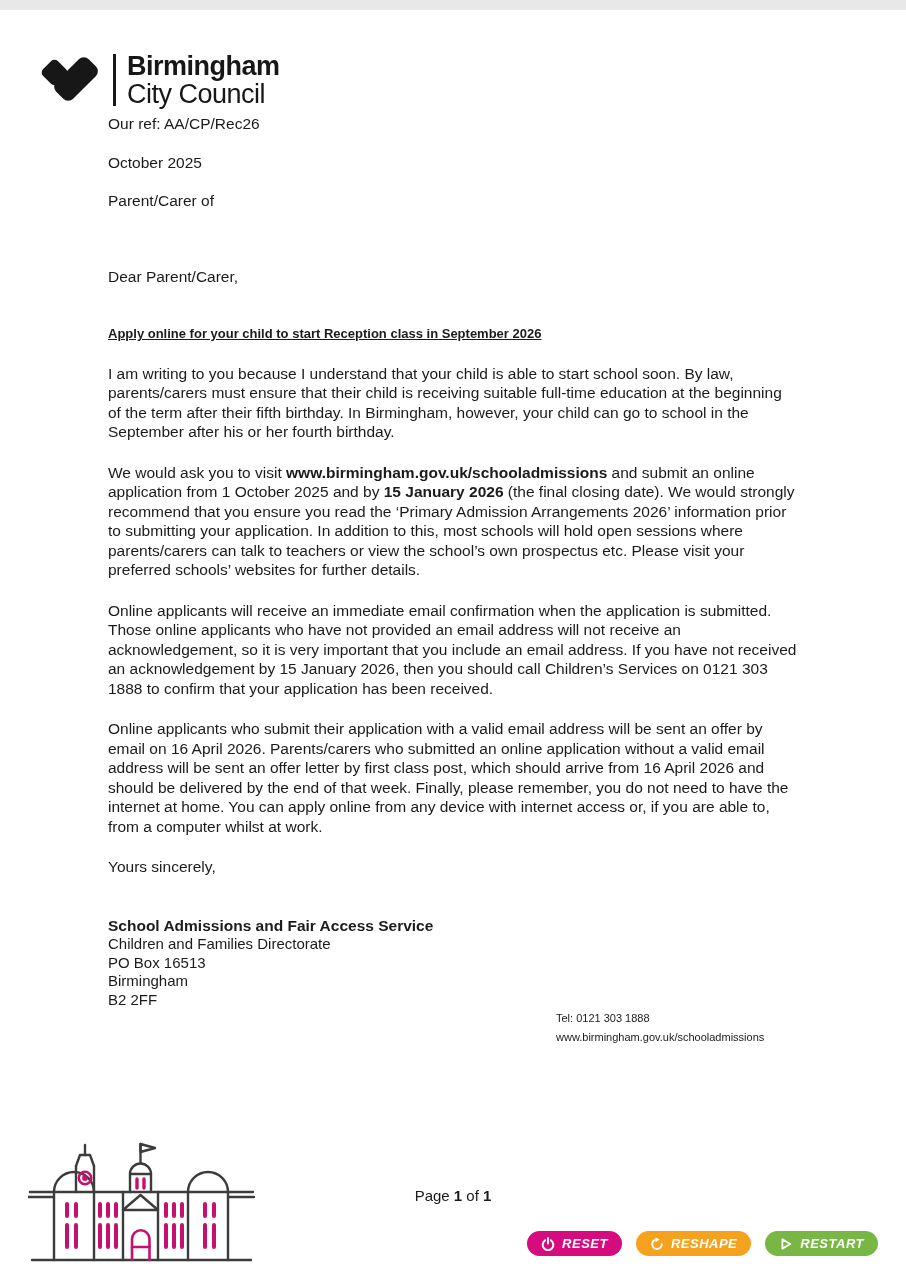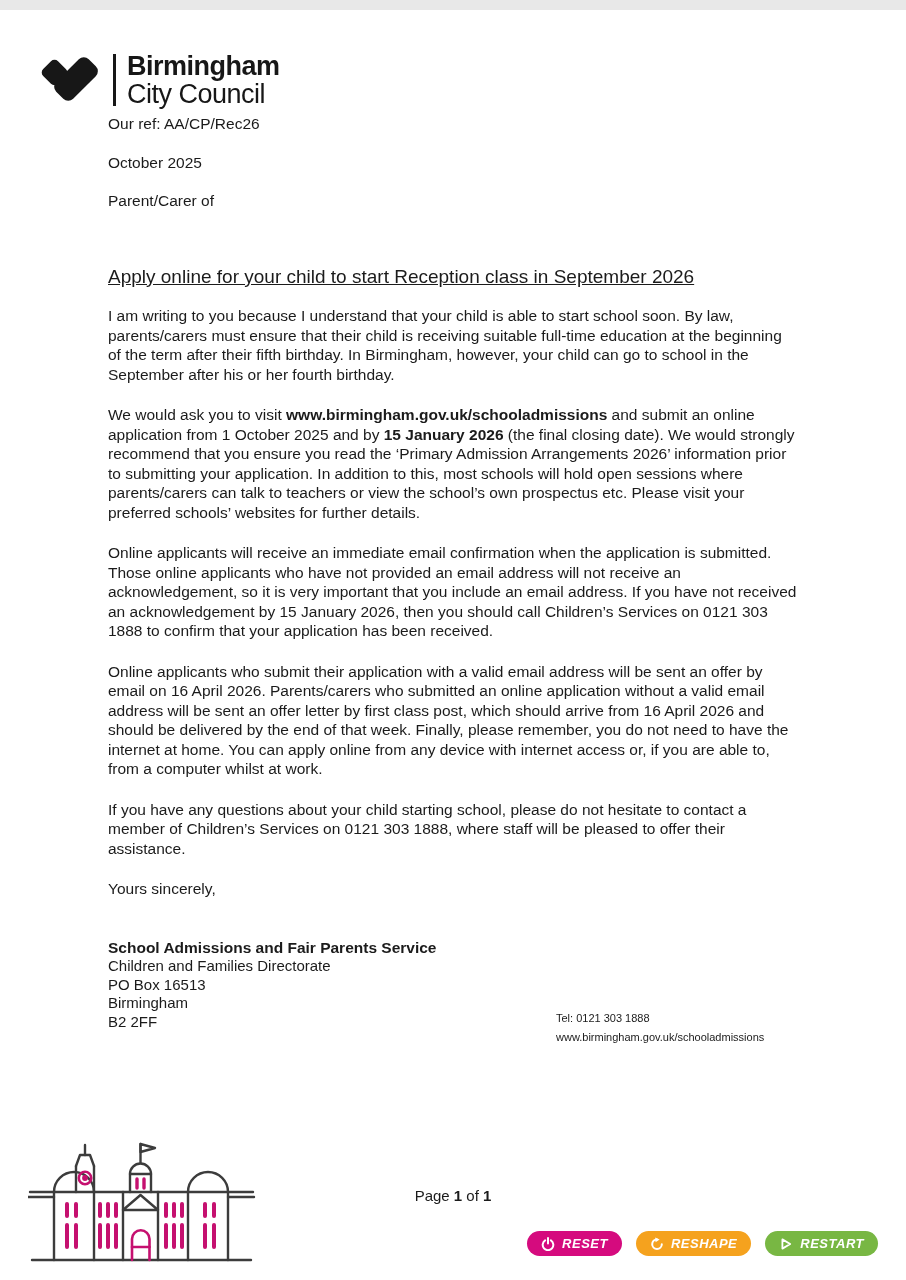--- a/index.html
+++ b/index.html
@@ -19,21 +19,21 @@
 
   
   .letter {
     position:absolute; left:108px; top:104px; width:690px;
     font-size:15.5px; line-height:19.5px; color:#1b1b1b;
   }
   .letter p { margin:0 0 19px 0; }
   .addressee { margin-bottom:56px !important; }
   .salutation { margin-bottom:38px !important; }
   .heading {
-    font-size:19px; font-weight:normal; text-decoration:underline;
+    font-size:13px; font-weight:bold; text-decoration:underline;
     margin:0 0 20px 0;
   }
   .letter p.body { margin-bottom:21px; }
   .closing { margin:14px 0 40px 0 !important; }
   .signature { line-height:18.5px; }
   .sig-name { font-weight:bold; font-size:15.5px; }
   .sig-line { font-size:15px; }
 
   .contact {
     position:absolute; left:556px; top:999px;
@@ -75,32 +75,32 @@
     <div class="logo-text">
       <div class="logo-line1">Birmingham</div>
       <div class="logo-line2">City Council</div>
     </div>
   </header>
 
   <main class="letter">
     <p class="ref">Our ref: AA/CP/Rec26</p>
     <p class="date">October 2025</p>
     <p class="addressee">Parent/Carer of</p>
+    <p class="salutation">Dear Parent/Carer,</p>
     <h1 class="heading">Apply online for your child to start Reception class in September 2026</h1>
 
     <p class="body"><span>I am writing to you because I understand that your child is able to start school soon. By law, parents/carers must ensure that their child is receiving suitable full-time education at the beginning of the term after their fifth birthday. In Birmingham, however, your child can go to school in the September after his or her fourth birthday.</span></p>
     <p class="body"><span>We would ask you to visit </span><span style="font-weight: bold;">www.birmingham.gov.uk/schooladmissions</span><span> and submit an online application from 1 October 2025 and by </span><span style="font-weight: bold;">15 January 2026</span><span> (the final closing date). We would strongly recommend that you ensure you read the ‘Primary Admission Arrangements 2026’ information prior to submitting your application. In addition to this, most schools will hold open sessions where parents/carers can talk to teachers or view the school’s own prospectus etc. Please visit your preferred schools’ websites for further details.</span></p>
     <p class="body"><span>Online applicants will receive an immediate email confirmation when the application is submitted. Those online applicants who have not provided an email address will not receive an acknowledgement, so it is very important that you include an email address. If you have not received an acknowledgement by 15 January 2026, then you should call Children’s Services on 0121 303 1888 to confirm that your application has been received.</span></p>
     <p class="body"><span>Online applicants who submit their application with a valid email address will be sent an offer by email on 16 April 2026. Parents/carers who submitted an online application without a valid email address will be sent an offer letter by first class post, which should arrive from 16 April 2026 and should be delivered by the end of that week. Finally, please remember, you do not need to have the internet at home. You can apply online from any device with internet access or, if you are able to, from a computer whilst at work.</span></p>
-    <p class="body"><span>If you have any questions about your child starting school, please do not hesitate to contact a member of Children’s Services on 0121 303 1888, where staff will be pleased to offer their assistance.</span></p>
 
     <p class="closing">Yours sincerely,</p>
 
     <div class="signature">
-      <div class="sig-name">School Admissions and Fair Parents Service</div>
+      <div class="sig-name">School Admissions and Fair Access Service</div>
       <div class="sig-line">Children and Families Directorate</div>
       <div class="sig-line">PO Box 16513</div>
       <div class="sig-line">Birmingham</div>
       <div class="sig-line">B2 2FF</div>
     </div>
   </main>
 
   <aside class="contact">
     <div>Tel: 0121 303 1888</div>
     <div>www.birmingham.gov.uk/schooladmissions</div>

